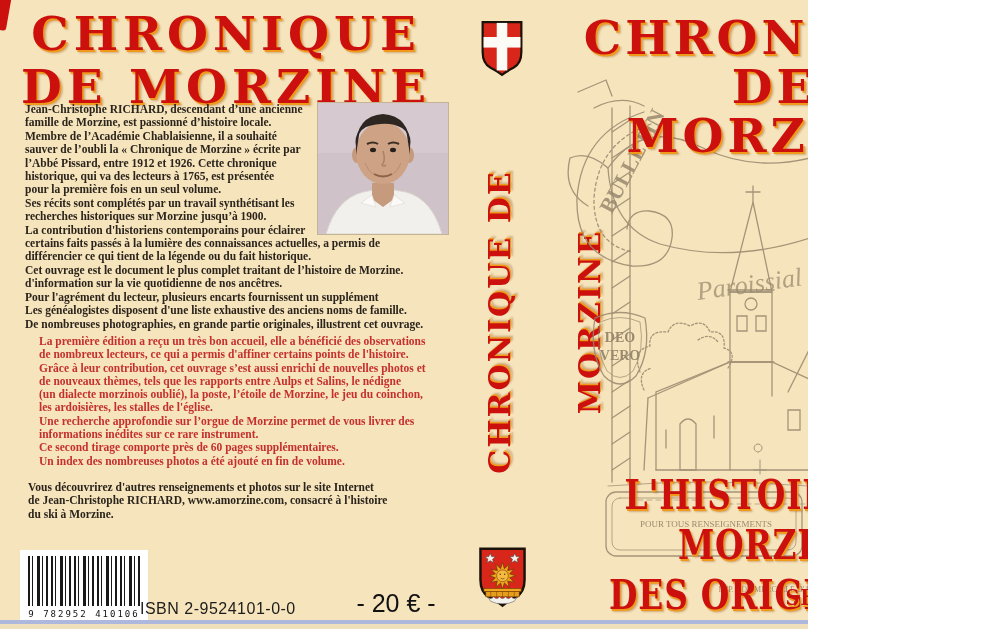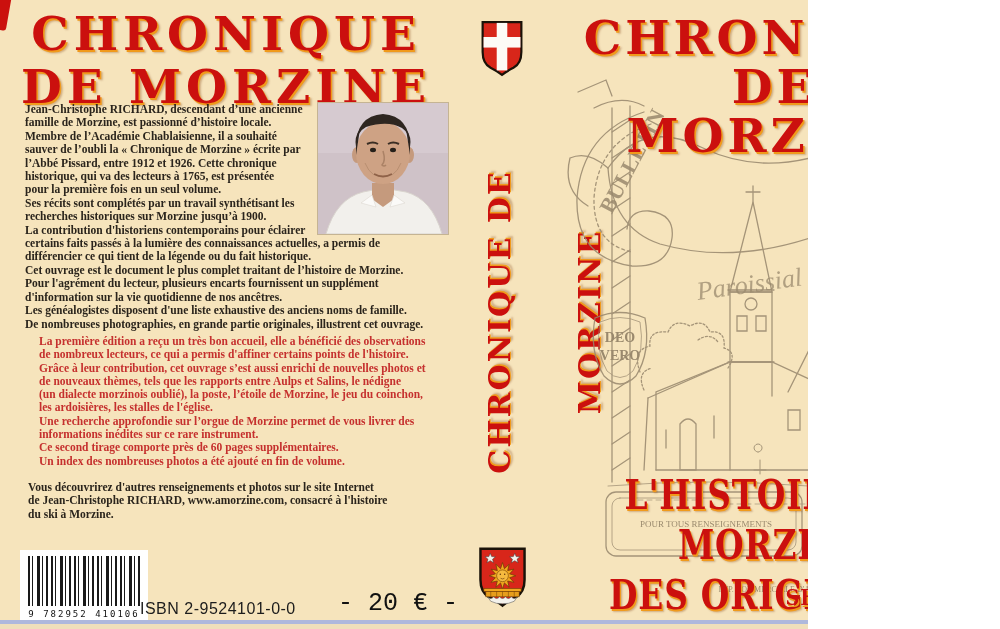--- a/index.html
+++ b/index.html
@@ -24,21 +24,21 @@
   .redblock{left:39px;color:#C5302E;font-weight:bold;font-size:11.5px;line-height:13.3px;}
   .siteblock{left:28px;color:#2A241C;font-weight:bold;font-size:11.5px;line-height:13.3px;}
   #author-photo{left:317px;top:102px;width:130px;height:131px;border:1px solid #c5b493;}
   
   #barcode-box{left:20px;top:550px;width:128px;height:72px;background:#fff;}
   #barcode-bars{position:absolute;left:8px;top:6px;right:8px;height:50px;
     background:repeating-linear-gradient(90deg,#191919 0 2px,#fff 2px 4px,#191919 4px 5px,#fff 5px 9px,#191919 9px 12px,#fff 12px 14px,#191919 14px 15px,#fff 15px 18px,#191919 18px 20px,#fff 20px 23px);}
   #barcode-digits{position:absolute;left:0;right:0;bottom:3px;text-align:center;
     font-family:"DejaVu Sans Mono",monospace;font-size:9px;letter-spacing:2px;color:#111;}
   #isbn-text{left:140px;top:600px;font-family:"Liberation Sans",sans-serif;font-size:16px;color:#1c1c1c;letter-spacing:.5px;}
-  #price-text{left:338px;top:589px;width:116px;text-align:center;font-family:Liberation Mono, monospace;font-size:25px;color:#111;}
+  #price-text{left:338px;top:589px;width:116px;text-align:center;font-family:Liberation Sans, sans-serif;font-size:25px;color:#111;}
   
   #corner-fragment{left:-5px;top:-7px;width:14px;height:37px;background:#CB100E;border-radius:3px;transform:rotate(10deg);}
   
   #spine-title{left:272px;top:277px;width:455px;height:90px;line-height:90px;
     transform:rotate(-90deg);font-size:30px;letter-spacing:2px;}
   .shield{display:block;}
   #spine-shield-top{left:480px;top:17px;width:44px;height:62px;}
   #spine-shield-bottom{left:478px;top:542px;width:49px;height:70px;}
   
   #engraving{left:548px;top:0;width:452px;height:629px;opacity:.85;}
@@ -73,22 +73,22 @@
     <div>sauver de l’oubli la « Chronique de Morzine »  écrite par</div>
     <div>l’Abbé Pissard, entre 1912 et 1926. Cette chronique</div>
     <div>historique, qui va des lecteurs à 1765, est présentée</div>
     <div>pour la première fois en un seul volume.</div>
     <div>Ses récits sont complétés par un travail synthétisant les</div>
     <div>recherches historiques sur Morzine jusqu’à 1900.</div>
     <div>La contribution d'historiens contemporains pour éclairer</div>
     <div>certains faits passés à la lumière des connaissances actuelles, a permis de</div>
     <div>différencier ce qui tient de la légende ou du fait historique.</div>
     <div>Cet ouvrage est le document le plus complet traitant de l’histoire de Morzine.</div>
+    <div>d'information sur la vie quotidienne de nos ancêtres.</div>
     <div>Pour l'agrément du lecteur, plusieurs encarts fournissent un supplément</div>
-    <div>d'information sur la vie quotidienne de nos ancêtres.</div>
     <div>Les généalogistes disposent d'une liste exhaustive des anciens noms de famille.</div>
     <div>De nombreuses photographies, en grande partie originales, illustrent cet ouvrage.</div>
   </div>
 
   <svg class="abs" id="author-photo" viewBox="0 0 130 131">
     <rect width="130" height="131" fill="#CFC2C8"></rect>
     <rect width="130" height="50" fill="#D6CAD0"></rect>
     <path d="M8 131 Q18 96 45 89 L65 85 L88 89 Q114 96 124 131 Z" fill="#F2F0EC" stroke="#D9D4CE"></path>
     <path d="M54 80 h22 v16 l-11 8 l-11 -8 Z" fill="#C59A7D"></path>
     <path d="M54 92 L43 100 L58 104 Z M76 92 L87 100 L72 104 Z" fill="#FBFAF8" stroke="#DDD8D2" stroke-width="0.6"></path>

